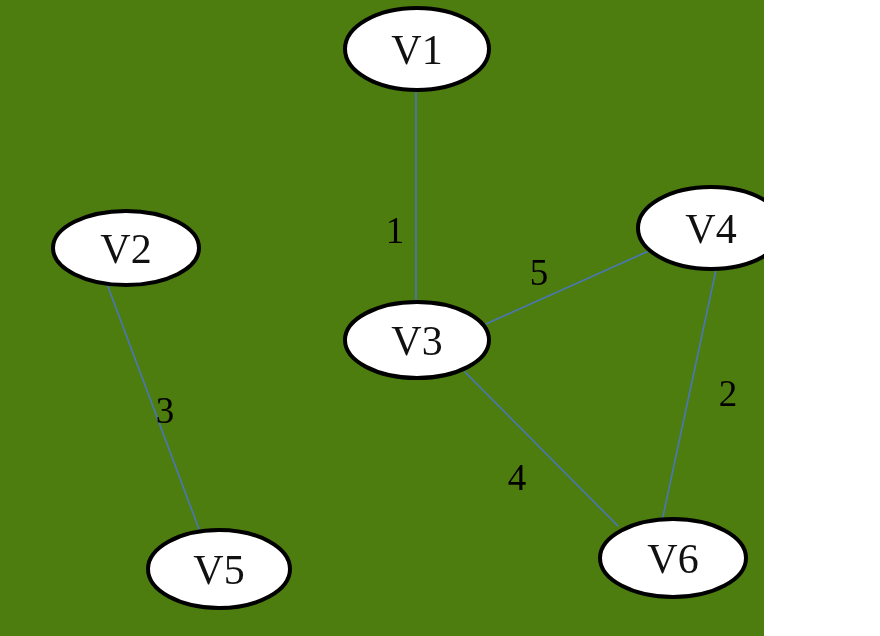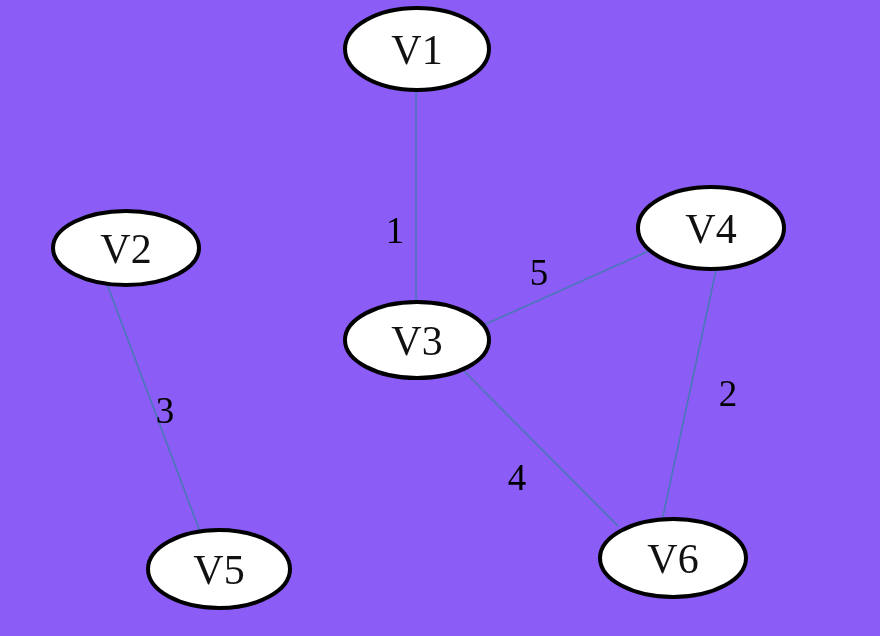--- a/index.html
+++ b/index.html
@@ -2,23 +2,23 @@
 <html><head>
 <meta charset="utf-8">
 <style>
   html, body {
     margin: 0;
     padding: 0;
     background: #ffffff;
   }
   #canvas {
     position: relative;
-    width: 880px;
+    width: 764px;
     height: 636px;
-    background: #8b5cf6;
+    background: #4d7c0f;
     overflow: hidden;
     font-family: "Liberation Serif", "DejaVu Serif", serif;
   }
   #graph-svg {
     position: absolute;
     top: 0;
     left: 0;
     width: 880px;
     height: 636px;
     display: block;

